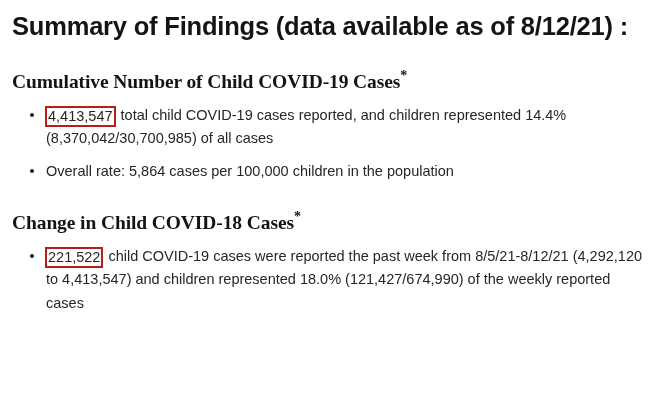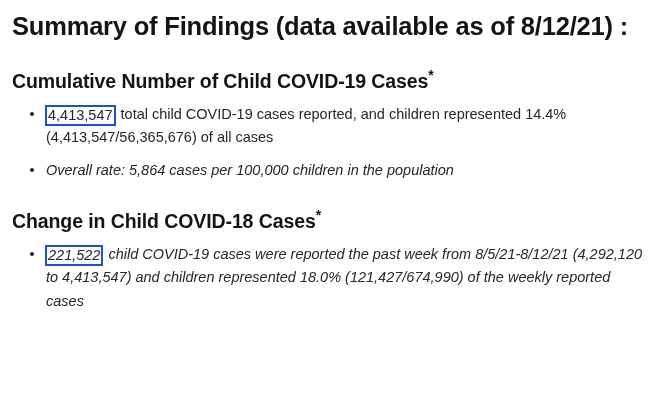--- a/index.html
+++ b/index.html
@@ -24,21 +24,21 @@
   h1.doc-title {
     font-family: "Liberation Sans", sans-serif;
     font-size: 25.5px;
     font-weight: bold;
     line-height: 1.28;
     letter-spacing: -0.2px;
     margin: 4px 0 0 0;
     color: #141414;
   }
   h2.section-title {
-    font-family: Liberation Sans, sans-serif;
+    font-family: Liberation Serif, serif;
     font-size: 19.5px;
     font-weight: bold;
     line-height: 1.25;
     letter-spacing: -0.1px;
     margin: 24px 0 0 0;
     color: #141414;
   }
   h2.section-title .asterisk {
     font-size: 14px;
     vertical-align: super;
@@ -52,54 +52,53 @@
   ul.bullets li {
     position: relative;
     padding-left: 34px;
     font-size: 14.5px;
     line-height: 1.62;
     color: #262626;
     margin-bottom: 10px;
   }
   ul.bullets li:last-child {
     margin-bottom: 0;
-    font-style: italic;
   }
   ul.bullets li .dot {
     position: absolute;
     left: 18px;
     top: 9px;
     width: 4px;
     height: 4px;
     background: #262626;
     border-radius: 50%;
   }
   .hl {
     display: inline-block;
-    border: 2px solid #1d4ed8;
+    border: 2px solid #b91c1c;
     padding: 0 1px;
     margin: 0 1px 0 -1px;
     line-height: 1.2;
     position: relative;
     top: 1px;
   }
 </style>
 </head>
 <body>
 
 <div class="page">
 
   <h1 class="doc-title">Summary of Findings (data available as of 8/12/21) :</h1>
 
   <h2 class="section-title"><span>Cumulative Number of Child COVID-19 Cases</span><span class="asterisk">*</span></h2>
 
   <ul class="bullets">
     <li>
       <span class="dot"></span>
-      <span class="hl">4,413,547</span><span> total child COVID-19 cases reported, and children represented 14.4% (4,413,547/56,365,676) of all cases</span>
+      <span class="hl">4,413,547</span><span> total child COVID-19 cases reported, and children represented 14.4% (8,370,042/30,700,985) of all cases</span>
     </li>
     <li>
       <span class="dot"></span>
       <span>Overall rate: 5,864 cases per 100,000 children in the population</span>
     </li>
   </ul>
 
   <h2 class="section-title"><span>Change in Child COVID-18 Cases</span><span class="asterisk">*</span></h2>
 
   <ul class="bullets">

